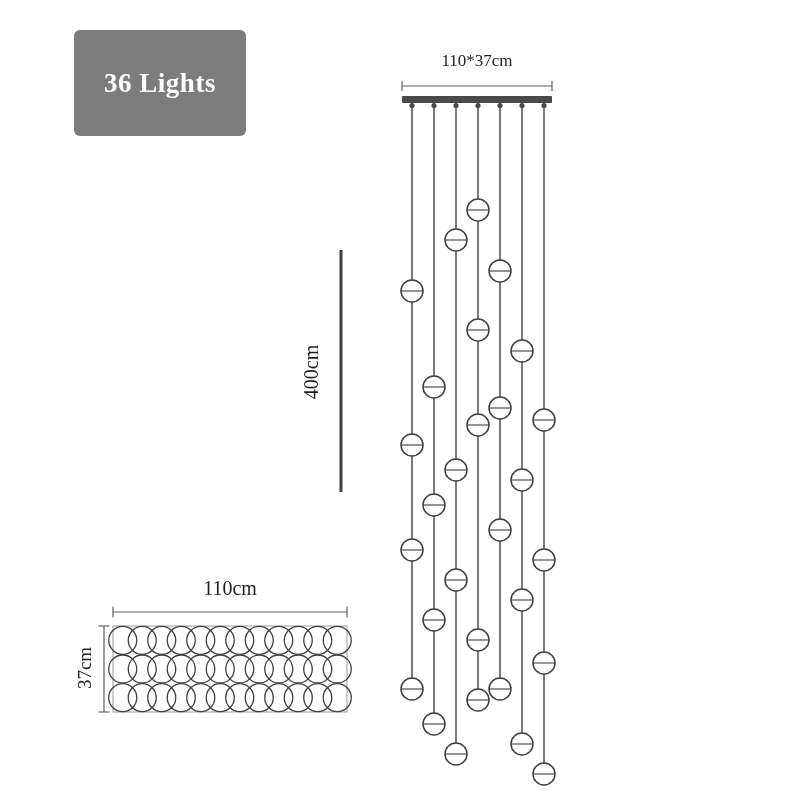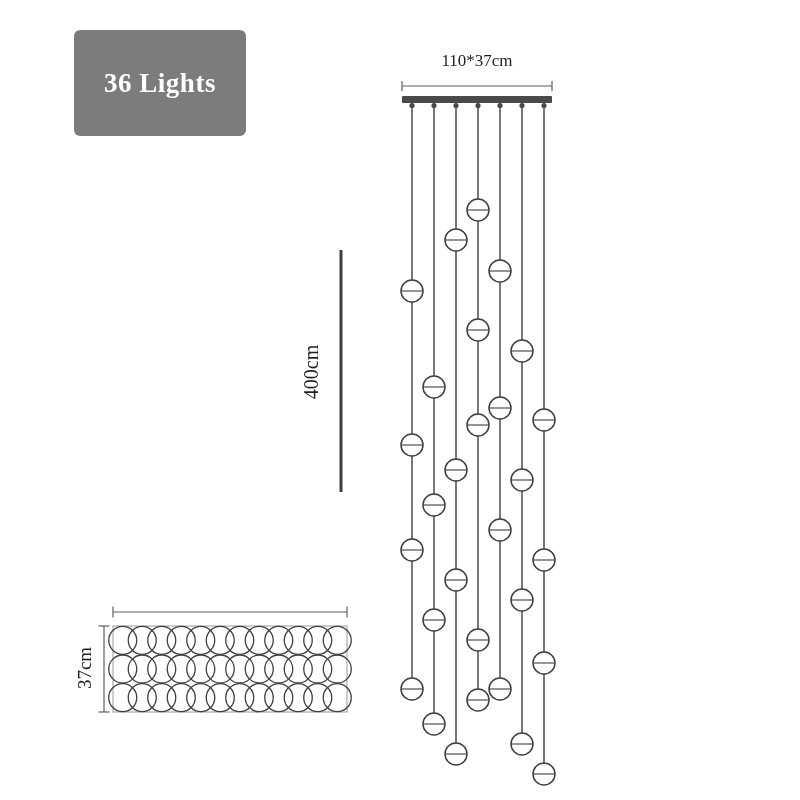--- a/index.html
+++ b/index.html
@@ -182,16 +182,17 @@
     </svg>
 
   <div class="badge">
     <div class="badge-line">36 Lights</div>
   </div>
 
   <div class="lbl front-width">110*37cm</div>
 
   <div class="lbl v front-height">400cm</div>
 
+  <div class="lbl top-width">110cm</div>
 
   <div class="lbl v top-depth">37cm</div>
 
 </div>
 
 </body></html>

